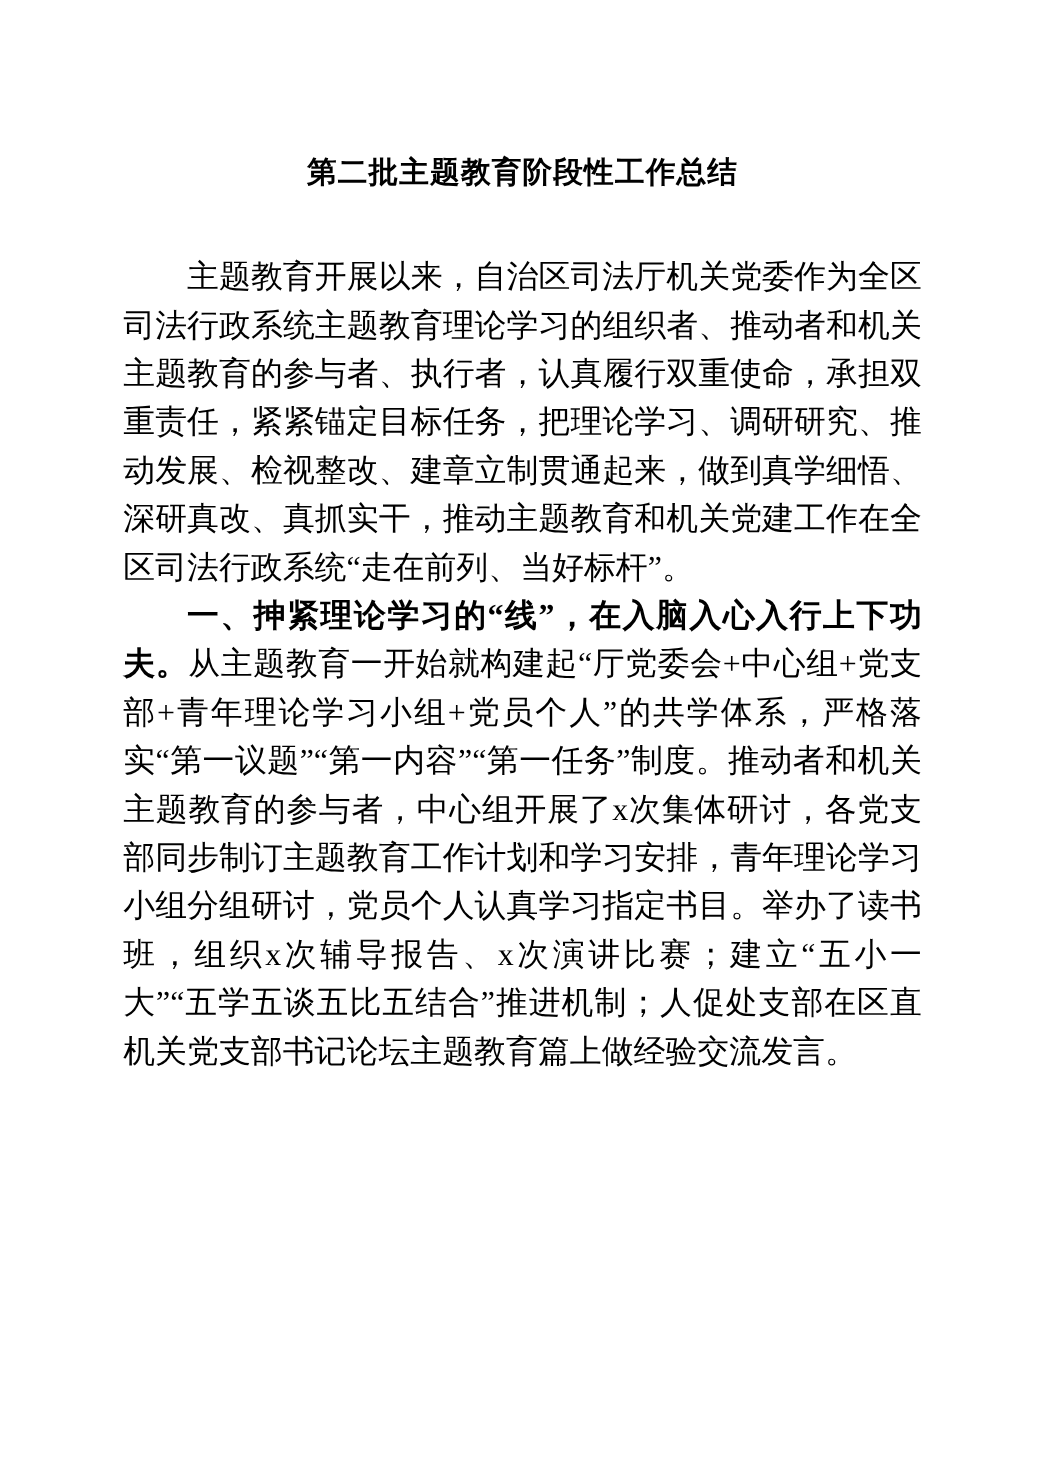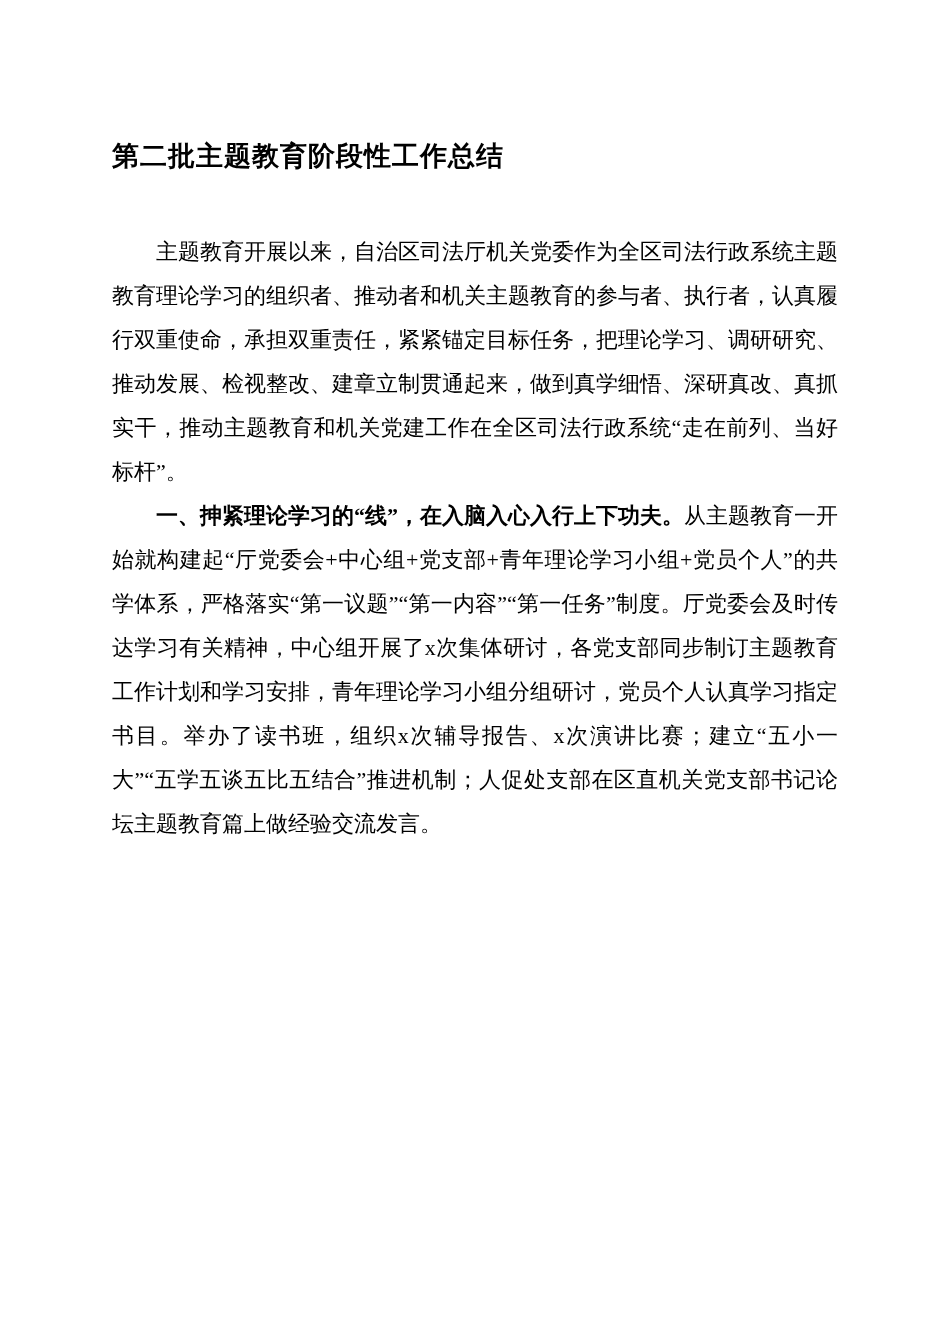--- a/index.html
+++ b/index.html
@@ -18,40 +18,41 @@
     box-sizing: border-box;
     width: 950px;
     height: 1344px;
     padding: 138px 112px 0 112px;
     background: #ffffff;
   }
   .doc-title {
     margin: 0 0 56px 0;
     font-size: 27px;
     font-weight: 600;
+    text-align: center;
     letter-spacing: 1px;
   }
   .para {
     margin: 0;
-    font-size: 22px;
+    font-size: 29px;
     line-height: 44px;
     text-align: justify;
     text-justify: inter-ideograph;
     text-indent: 2em;
     word-break: break-all;
   }
   .section-heading {
     font-weight: bold;
   }
 </style>
 </head>
 <body>
 
 <div class="page">
 
   <h1 class="doc-title">第二批主题教育阶段性工作总结</h1>
 
   <p class="para">主题教育开展以来，自治区司法厅机关党委作为全区司法行政系统主题教育理论学习的组织者、推动者和机关主题教育的参与者、执行者，认真履行双重使命，承担双重责任，紧紧锚定目标任务，把理论学习、调研研究、推动发展、检视整改、建章立制贯通起来，做到真学细悟、深研真改、真抓实干，推动主题教育和机关党建工作在全区司法行政系统“走在前列、当好标杆”。</p>
 
-  <p class="para"><span class="section-heading">一、抻紧理论学习的“线”，在入脑入心入行上下功夫。</span><span>从主题教育一开始就构建起“厅党委会+中心组+党支部+青年理论学习小组+党员个人”的共学体系，严格落实“第一议题”“第一内容”“第一任务”制度。厅党委会及时传达学习有关精神，中心组开展了x次集体研讨，各党支部同步制订主题教育工作计划和学习安排，青年理论学习小组分组研讨，党员个人认真学习指定书目。举办了读书班，组织x次辅导报告、x次演讲比赛；建立“五小一大”“五学五谈五比五结合”推进机制；人促处支部在区直机关党支部书记论坛主题教育篇上做经验交流发言。</span></p>
+  <p class="para"><span class="section-heading">一、抻紧理论学习的“线”，在入脑入心入行上下功夫。</span><span>从主题教育一开始就构建起“厅党委会+中心组+党支部+青年理论学习小组+党员个人”的共学体系，严格落实“第一议题”“第一内容”“第一任务”制度。推动者和机关主题教育的参与者，中心组开展了x次集体研讨，各党支部同步制订主题教育工作计划和学习安排，青年理论学习小组分组研讨，党员个人认真学习指定书目。举办了读书班，组织x次辅导报告、x次演讲比赛；建立“五小一大”“五学五谈五比五结合”推进机制；人促处支部在区直机关党支部书记论坛主题教育篇上做经验交流发言。</span></p>
 
 
 </div>
 
 </body></html>

